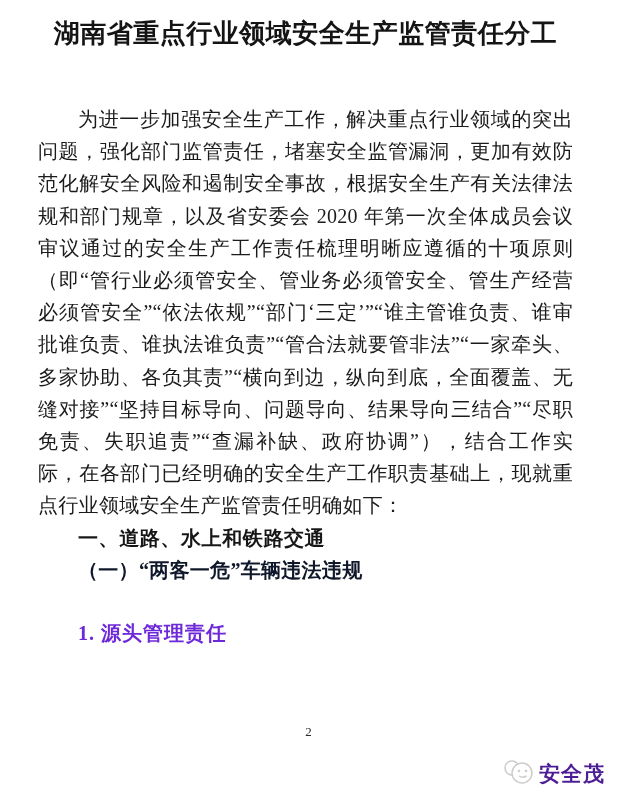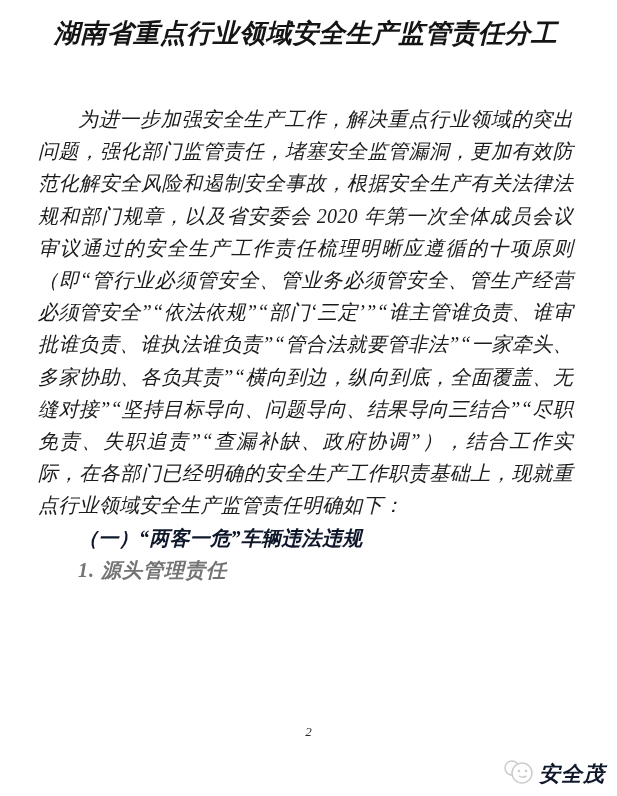--- a/index.html
+++ b/index.html
@@ -9,21 +9,20 @@
     font-family: "Liberation Serif", "DejaVu Serif", serif;
     color: #1b1b1b;
     overflow: hidden;
     position: relative;
   }
   .page {
     width: 617px;
     height: 796px;
     padding: 16px 44px 16px 38px;
     position: relative;
-    font-style: italic;
   }
   .doc-title {
     text-align: center;
     font-size: 26px;
     font-weight: bold;
     letter-spacing: 0.5px;
     line-height: 36px;
     margin-bottom: 51px;
     color: #141414;
   }
@@ -41,21 +40,22 @@
     letter-spacing: 0.6px;
     color: #161616;
   }
   .body-text p.heading-l2 {
     font-weight: bold;
     color: #0f172a;
   }
   .body-text p.heading-l3 {
     font-weight: bold;
     letter-spacing: 1px;
-    color: #737373;
+    color: #6d28d9;
+    margin-top: 31px;
   }
   .page-number {
     position: absolute;
     left: 0;
     right: 0;
     top: 724px;
     text-align: center;
     font-size: 13px;
     color: #2a2a2a;
   }
@@ -66,33 +66,34 @@
     display: flex;
     align-items: center;
     gap: 3px;
     color: #c9c9c9;
   }
   .watermark-label {
     font-family: "Liberation Sans", "DejaVu Sans", sans-serif;
     font-size: 21px;
     font-weight: bold;
     letter-spacing: 1px;
-    color: #0f172a;
+    color: #4c1d95;
   }
 </style>
 </head>
 <body>
 
 <div class="page">
 
   <div class="doc-title">湖南省重点行业领域安全生产监管责任分工</div>
 
   <div class="body-text">
     <p>为进一步加强安全生产工作，解决重点行业领域的突出问题，强化部门监管责任，堵塞安全监管漏洞，更加有效防范化解安全风险和遏制安全事故，根据安全生产有关法律法规和部门规章，以及省安委会 2020 年第一次全体成员会议审议通过的安全生产工作责任梳理明晰应遵循的十项原则（即“管行业必须管安全、管业务必须管安全、管生产经营必须管安全”“依法依规”“部门‘三定’”“谁主管谁负责、谁审批谁负责、谁执法谁负责”“管合法就要管非法”“一家牵头、多家协助、各负其责”“横向到边，纵向到底，全面覆盖、无缝对接”“坚持目标导向、问题导向、结果导向三结合”“尽职免责、失职追责”“查漏补缺、政府协调”），结合工作实际，在各部门已经明确的安全生产工作职责基础上，现就重点行业领域安全生产监管责任明确如下：</p>
 
+    <p class="heading-l1">一、道路、水上和铁路交通</p>
 
     <p class="heading-l2">（一）“两客一危”车辆违法违规</p>
 
     <p class="heading-l3">1. 源头管理责任</p>
 
   </div>
 
   <div class="page-number">2</div>
 
   <div class="watermark">

